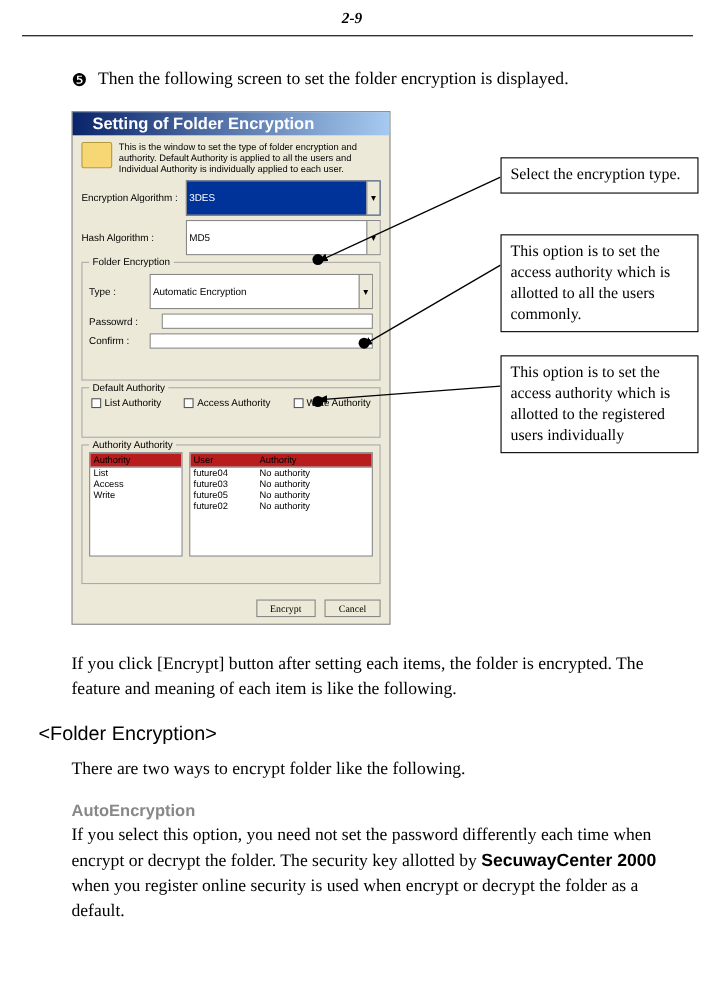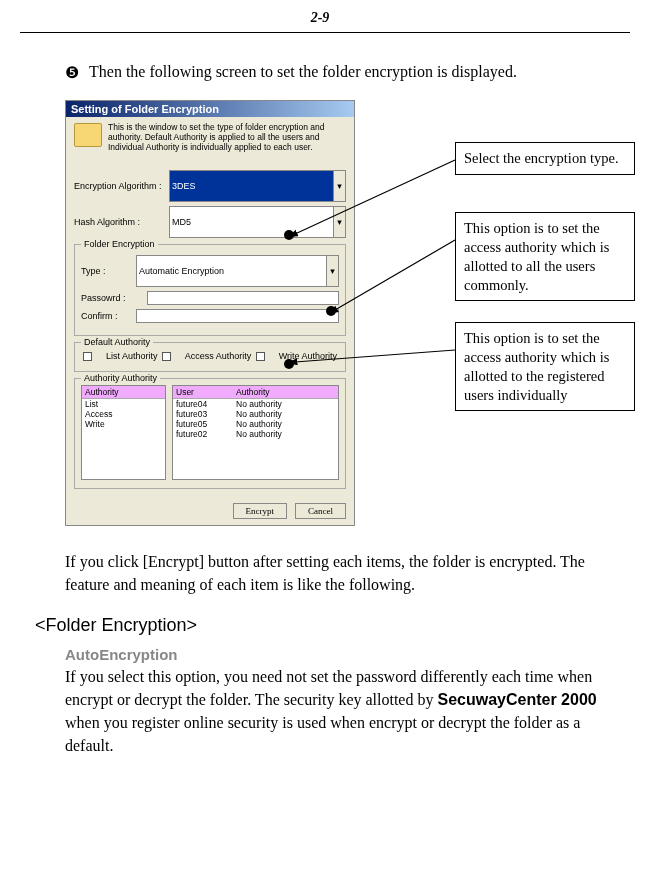--- a/index.html
+++ b/index.html
@@ -50,26 +50,26 @@
     border: 1px solid #888;
     background: #ece9d8;
     font-family: Tahoma, Arial, sans-serif;
     font-size: 9px;
     color: #000;
     position: relative;
   }
   .dlg-title {
     background: linear-gradient(to right, #0a246a, #a6caf0);
     color: #fff;
-    font-size: 11px;
+    font-size: 15px;
     font-weight: bold;
-    padding: 2px 5px;
+    padding: 2px 18px;
   }
   .dlg-body { padding: 6px 8px 8px 8px; }
-  .dlg-header { display: flex; gap: 6px; margin-bottom: 18px; }
+  .dlg-header { display: flex; gap: 6px; margin-bottom: 6px; }
   .folder-icon {
     width: 28px; height: 24px; flex: 0 0 28px;
     background: #f7d774; border: 1px solid #b59a3d;
     border-radius: 2px;
   }
   .dlg-header-text { font-size: 8.5px; line-height: 1.15; }
   .form-row { display: flex; align-items: center; margin: 4px 0; }
   .form-row .lbl { width: 95px; font-size: 9px; }
   .select {
     flex: 1;
@@ -84,40 +84,40 @@
   }
   .select.sel-highlight { background: #003399; color: #fff; }
   .select .arrow {
     position: absolute; right: 0; top: 0; bottom: 0;
     width: 12px; background: #ece9d8; border-left: 1px solid #888;
     display: flex; align-items: center; justify-content: center; color:#000;
   }
   .fieldset {
     border: 1px solid #aaa;
     margin-top: 6px;
-    padding: 6px 6px 8px 6px;
+    padding: 6px 6px 24px 6px;
     position: relative;
   }
   .fieldset .legend {
     position: absolute; top: -6px; left: 6px;
     background: #ece9d8; padding: 0 3px; font-size: 9px;
   }
   .input {
     flex: 1; background: #fff; border: 1px solid #888; height: 14px;
   }
   .chk-row { display: flex; justify-content: space-between; padding: 2px 2px; }
-  .chk { display: flex; align-items: center; gap: 14px; font-size: 9px; }
+  .chk { display: flex; align-items: center; gap: 3px; font-size: 9px; }
   .chk .box { width: 9px; height: 9px; border: 1px solid #555; background: #fff; }
   .lists { display: flex; gap: 6px; }
   .listbox {
     background: #fff; border: 1px solid #888; height: 95px;
     font-size: 8.5px; overflow: hidden;
   }
   .listbox .hdr {
-    background: #f0abfc; border-bottom: 1px solid #aaa;
+    background: #b91c1c; border-bottom: 1px solid #aaa;
     padding: 1px 3px; display: flex;
   }
   .listbox .row { display: flex; padding: 0 3px; }
   .lb-left { width: 85px; }
   .lb-right { flex: 1; }
   .col-a { width: 60px; }
   .col-b { flex: 1; }
   .btn-row { display: flex; justify-content: flex-end; gap: 8px; padding: 6px 8px; }
   .btn {
     border: 1px solid #888; background: #ece9d8;
@@ -306,19 +306,20 @@
         <div class="callbox" style="top:42px; left:100px;">Select the encryption type.</div>
         <div class="callbox" style="top:112px; left:100px;">This option is to set the access authority which is allotted to all the users commonly.</div>
         <div class="callbox" style="top:222px; left:100px;">This option is to set the access authority which is allotted to the registered users individually</div>
       </div>
     </div>
 
     <p class="para">If you click [Encrypt] button after setting each items, the folder is encrypted. The feature and meaning of each item is like the following.</p>
 
     <div class="section-head">&lt;Folder Encryption&gt;</div>
 
+    <p class="para">There are two ways to encrypt folder like the following.</p>
 
     <div class="subhead">AutoEncryption</div>
     <p class="para">
       <span>If you select this option, you need not set the password differently each time when encrypt or decrypt the folder. The security key allotted by </span><span class="bold">SecuwayCenter 2000</span><span> when you register online security is used when encrypt or decrypt the folder as a default.</span>
     </p>
   </div>
 </div>
 
 </body></html>

